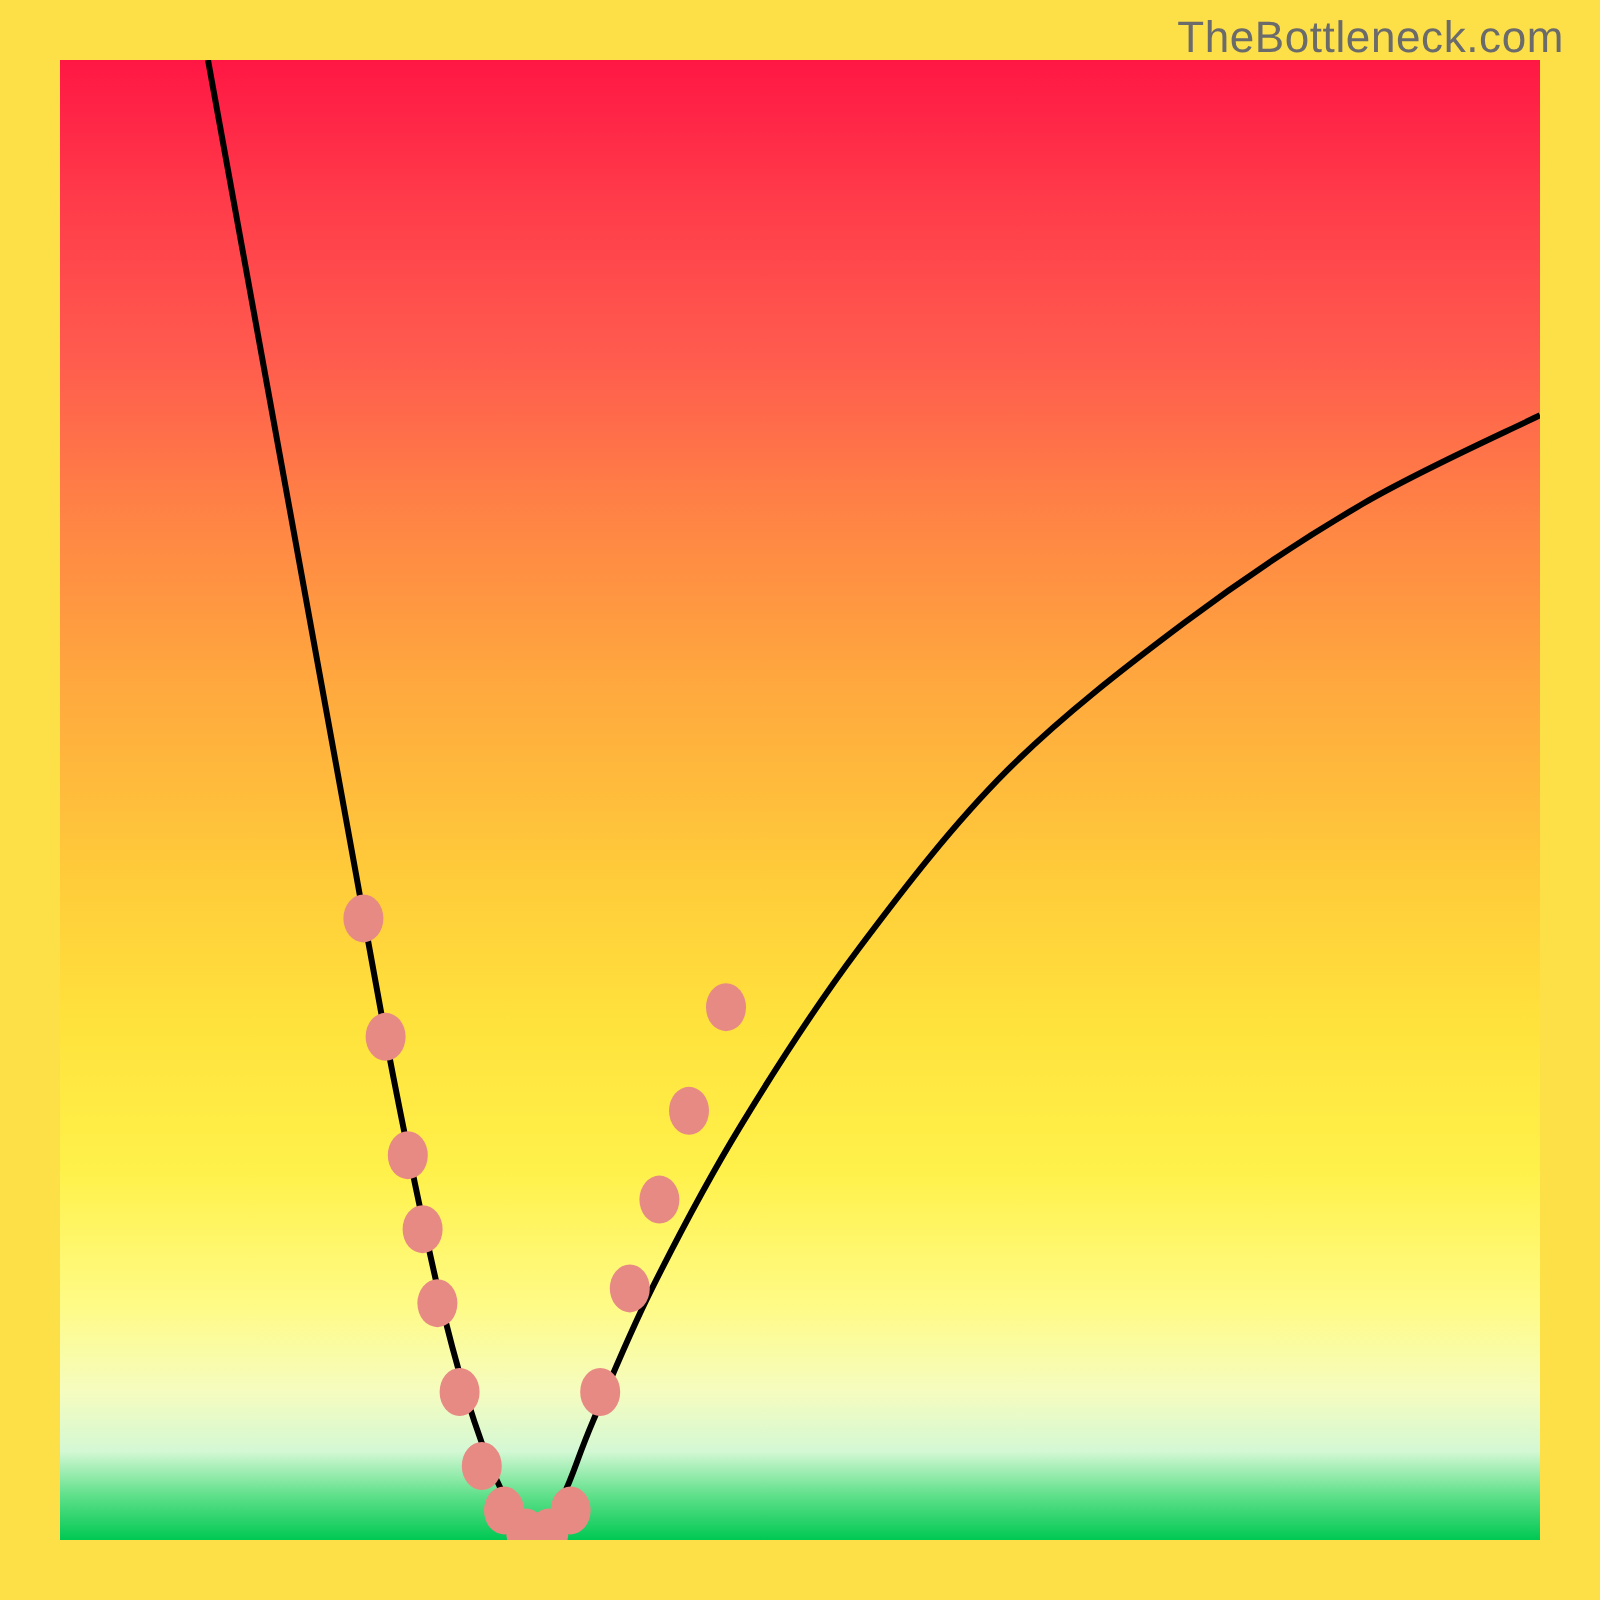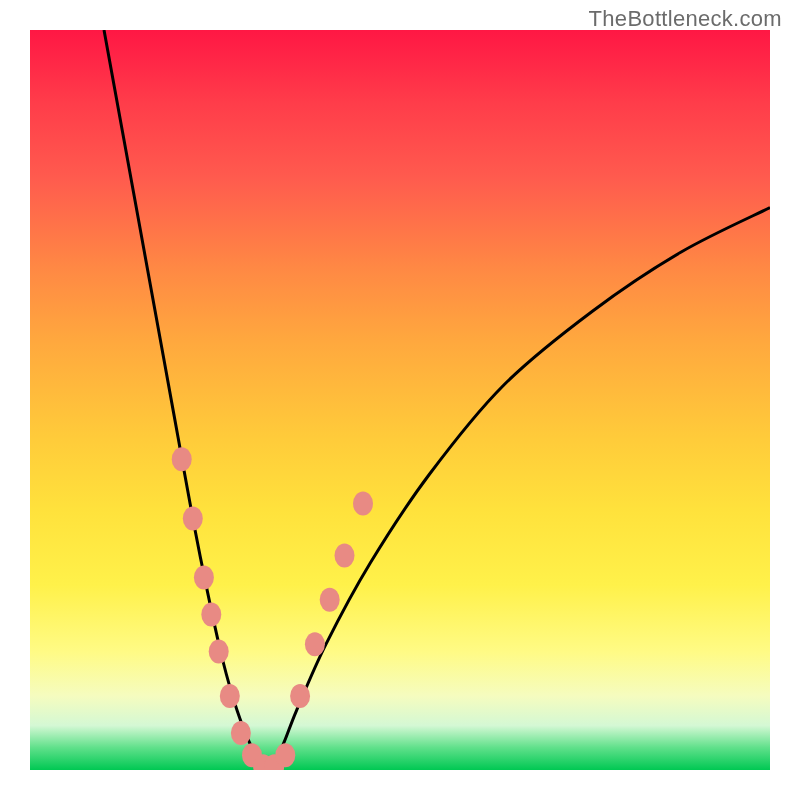--- a/index.html
+++ b/index.html
@@ -8,21 +8,21 @@
     width: 800px;
     height: 800px;
     overflow: hidden;
     background: #000;
     font-family: Arial, Helvetica, sans-serif;
   }
   .outer {
     position: relative;
     width: 800px;
     height: 800px;
-    background: #ffffff;
+    background: #fde047;
   }
   .plot {
     position: absolute;
     left: 30px;
     top: 30px;
     width: 740px;
     height: 740px;
     background: linear-gradient(
       to bottom,
       #ff1744 0%,

